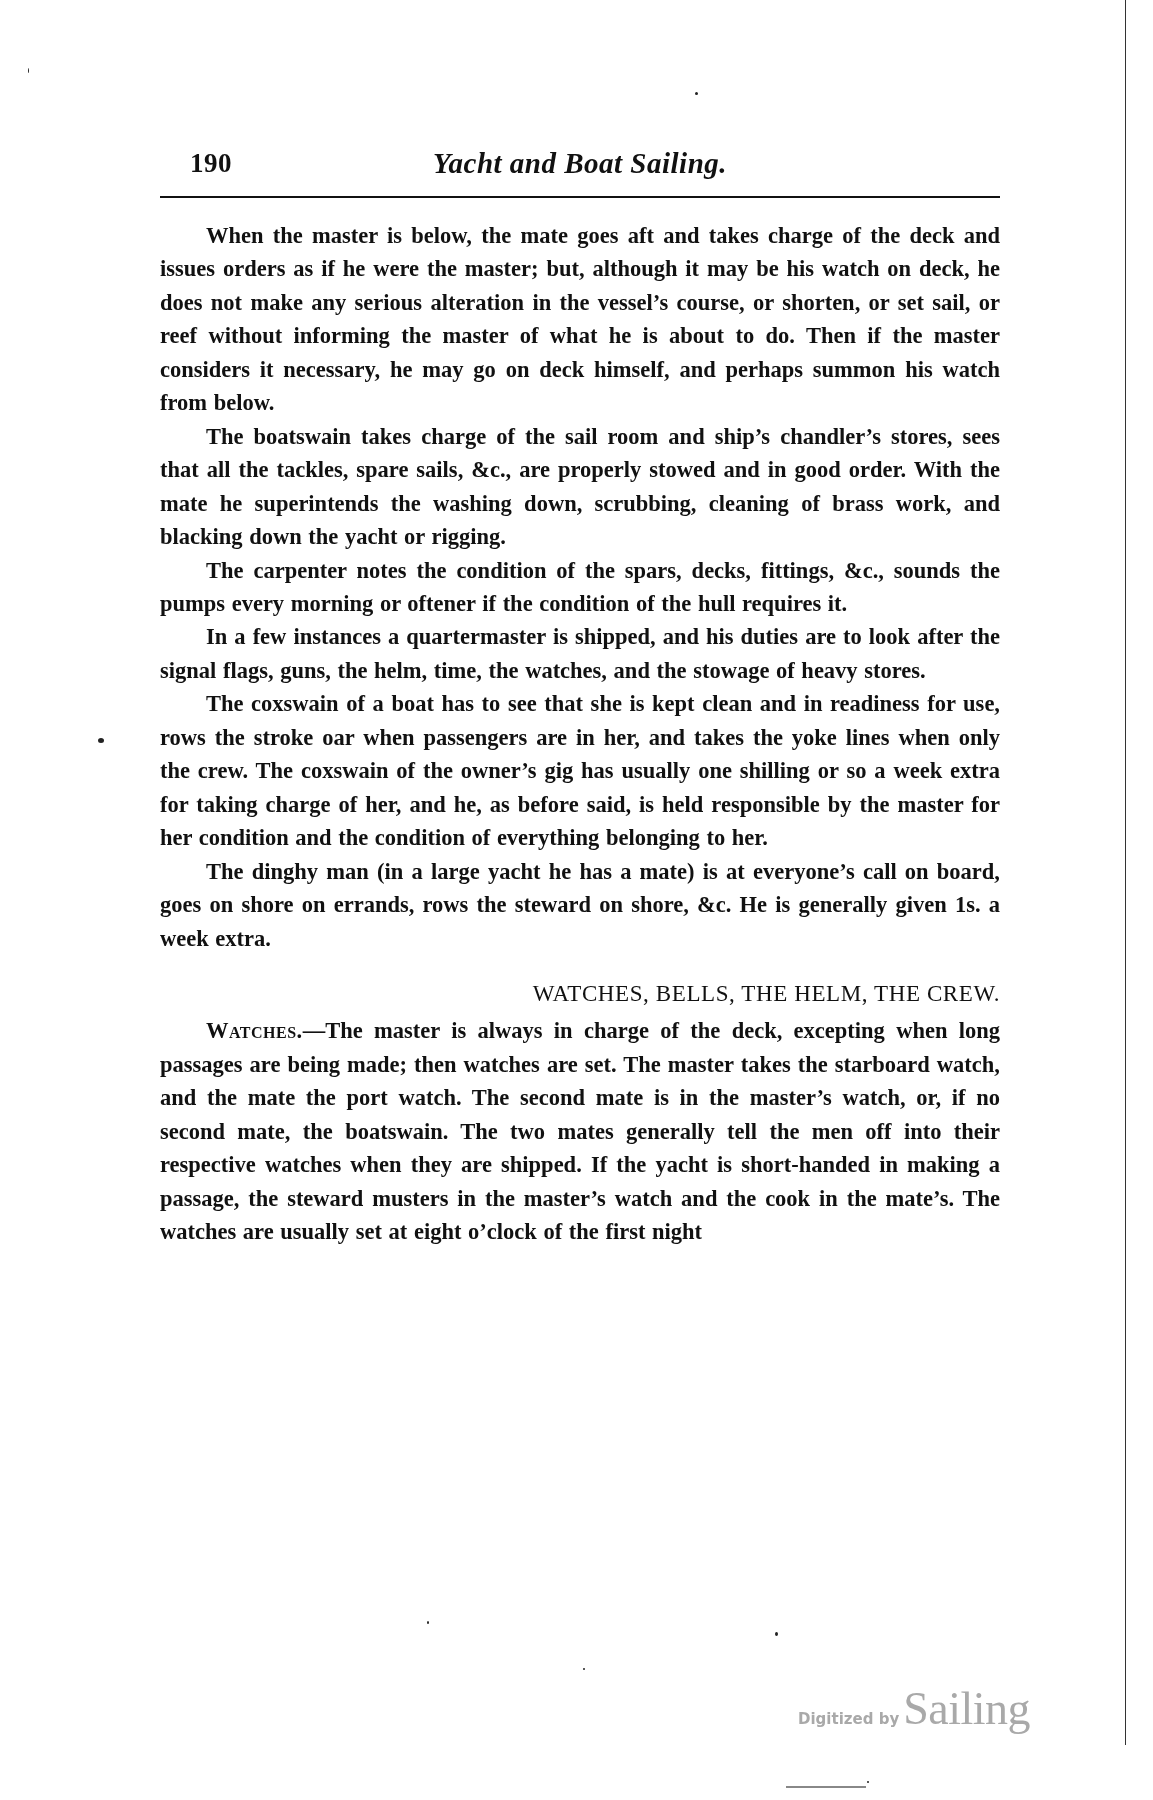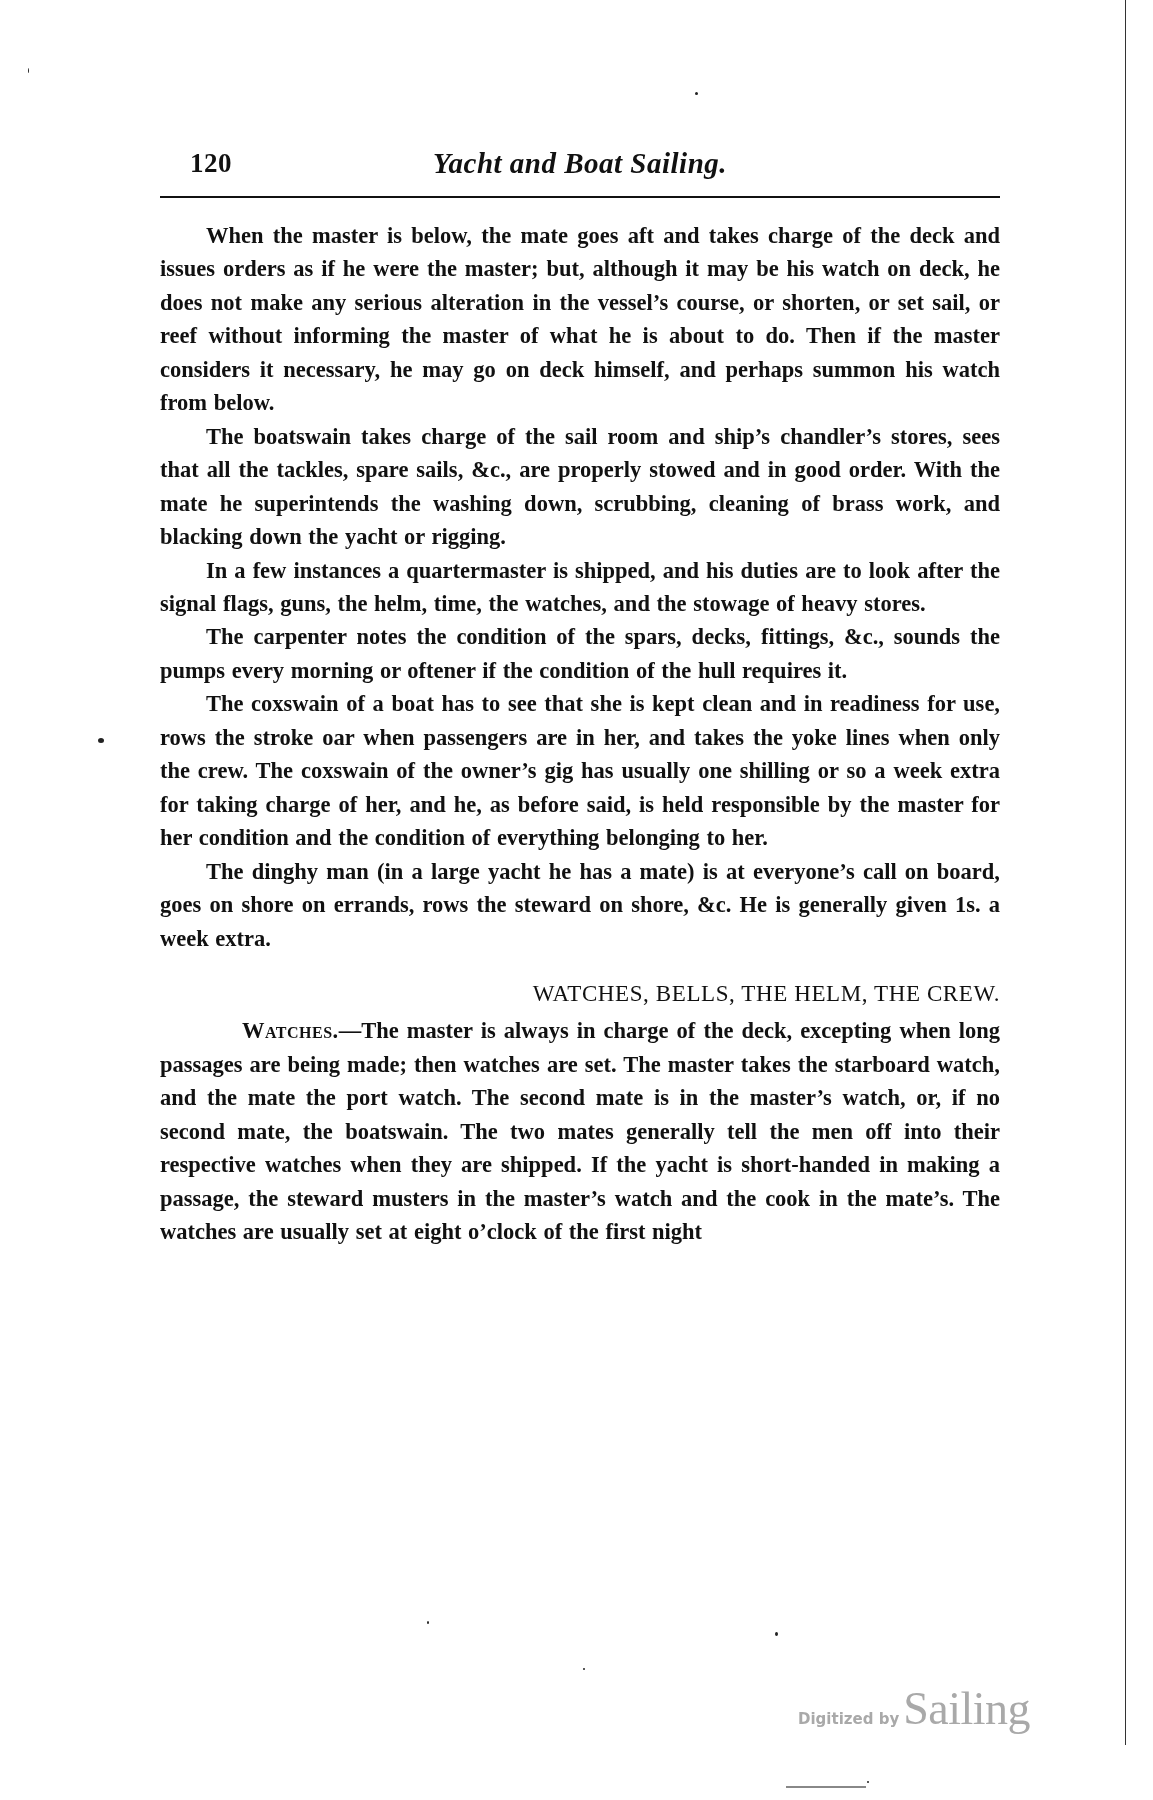--- a/index.html
+++ b/index.html
@@ -33,21 +33,21 @@
     font-size: 22.5px; font-weight: bold; line-height: 33.45px;
   }
   .para {
     margin: 0; text-align: justify; text-indent: 46px;
     text-align-last: left; word-spacing: 1px;
   }
   .section-heading {
     margin: 22px 0 4px 0; text-align: right; font-weight: normal;
     font-size: 23px; letter-spacing: 0.6px; line-height: 33.45px;
   }
-  .run-in { font-variant: small-caps; letter-spacing: 0.5px; margin-left: 36px; }
+  .run-in { font-variant: small-caps; letter-spacing: 0.5px; }
   .watermark {
     position: absolute; left: 798px; top: 1682px; color: #a9a9a9;
     white-space: nowrap;
   }
   .wm-small {
     font-family: "DejaVu Sans", sans-serif; font-size: 15px; vertical-align: baseline; font-weight: bold;
   }
   .wm-brand {
     font-family: "Liberation Serif", serif; font-size: 46px; letter-spacing: -0.5px;
   }
@@ -62,30 +62,30 @@
 
 <div class="speck" style="left:695px;top:92px;width:3px;height:3px;"></div>
 <div class="speck" style="left:28px;top:68px;width:1px;height:5px;"></div>
 <div class="speck" style="left:98px;top:738px;width:6px;height:5px;"></div>
 <div class="speck" style="left:427px;top:1621px;width:2px;height:3px;"></div>
 <div class="speck" style="left:775px;top:1632px;width:3px;height:4px;"></div>
 <div class="speck" style="left:583px;top:1668px;width:2px;height:2px;"></div>
 <div class="speck" style="left:867px;top:1781px;width:2px;height:2px;"></div>
 
 <div class="running-head">
-  <span class="page-number">120</span>
+  <span class="page-number">190</span>
   <div class="running-title">Yacht and Boat Sailing.</div>
 </div>
 <div class="head-rule"></div>
 
 <div class="body-text">
   <p class="para">When the master is below, the mate goes aft and takes charge of the deck and issues orders as if he were the master; but, although it may be his watch on deck, he does not make any serious alteration in the vessel’s course, or shorten, or set sail, or reef without informing the master of what he is about to do.  Then if the master considers it necessary, he may go on deck himself, and perhaps summon his watch from below.</p>
   <p class="para">The boatswain takes charge of the sail room and ship’s chandler’s stores, sees that all the tackles, spare sails, &amp;c., are properly stowed and in good order.  With the mate he superintends the washing down, scrubbing, cleaning of brass work, and blacking down the yacht or rigging.</p>
+  <p class="para">The carpenter notes the condition of the spars, decks, fittings, &amp;c., sounds the pumps every morning or oftener if the condition of the hull requires it.</p>
   <p class="para">In a few instances a quartermaster is shipped, and his duties are to look after the signal flags, guns, the helm, time, the watches, and the stowage of heavy stores.</p>
-  <p class="para">The carpenter notes the condition of the spars, decks, fittings, &amp;c., sounds the pumps every morning or oftener if the condition of the hull requires it.</p>
   <p class="para">The coxswain of a boat has to see that she is kept clean and in readiness for use, rows the stroke oar when passengers are in her, and takes the yoke lines when only the crew.  The coxswain of the owner’s gig has usually one shilling or so a week extra for taking charge of her, and he, as before said, is held responsible by the master for her condition and the condition of everything belonging to her.</p>
   <p class="para">The dinghy man (in a large yacht he has a mate) is at everyone’s call on board, goes on shore on errands, rows the steward on shore, &amp;c.  He is generally given 1s. a week extra.</p>
 
   <h2 class="section-heading">WATCHES, BELLS, THE HELM, THE CREW.</h2>
 
   <p class="para"><span class="run-in">Watches.</span><span>—</span><span>The master is always in charge of the deck, excepting when long passages are being made; then watches are set.  The master takes the starboard watch, and the mate the port watch.  The second mate is in the master’s watch, or, if no second mate, the boatswain. The two mates generally tell the men off into their respective watches when they are shipped.  If the yacht is short-handed in making a passage, the steward musters in the master’s watch and the cook in the mate’s.  The watches are usually set at eight o’clock of the first night</span></p>
 </div>
 
 <div class="watermark">
   <span class="wm-small">Digitized by</span>

